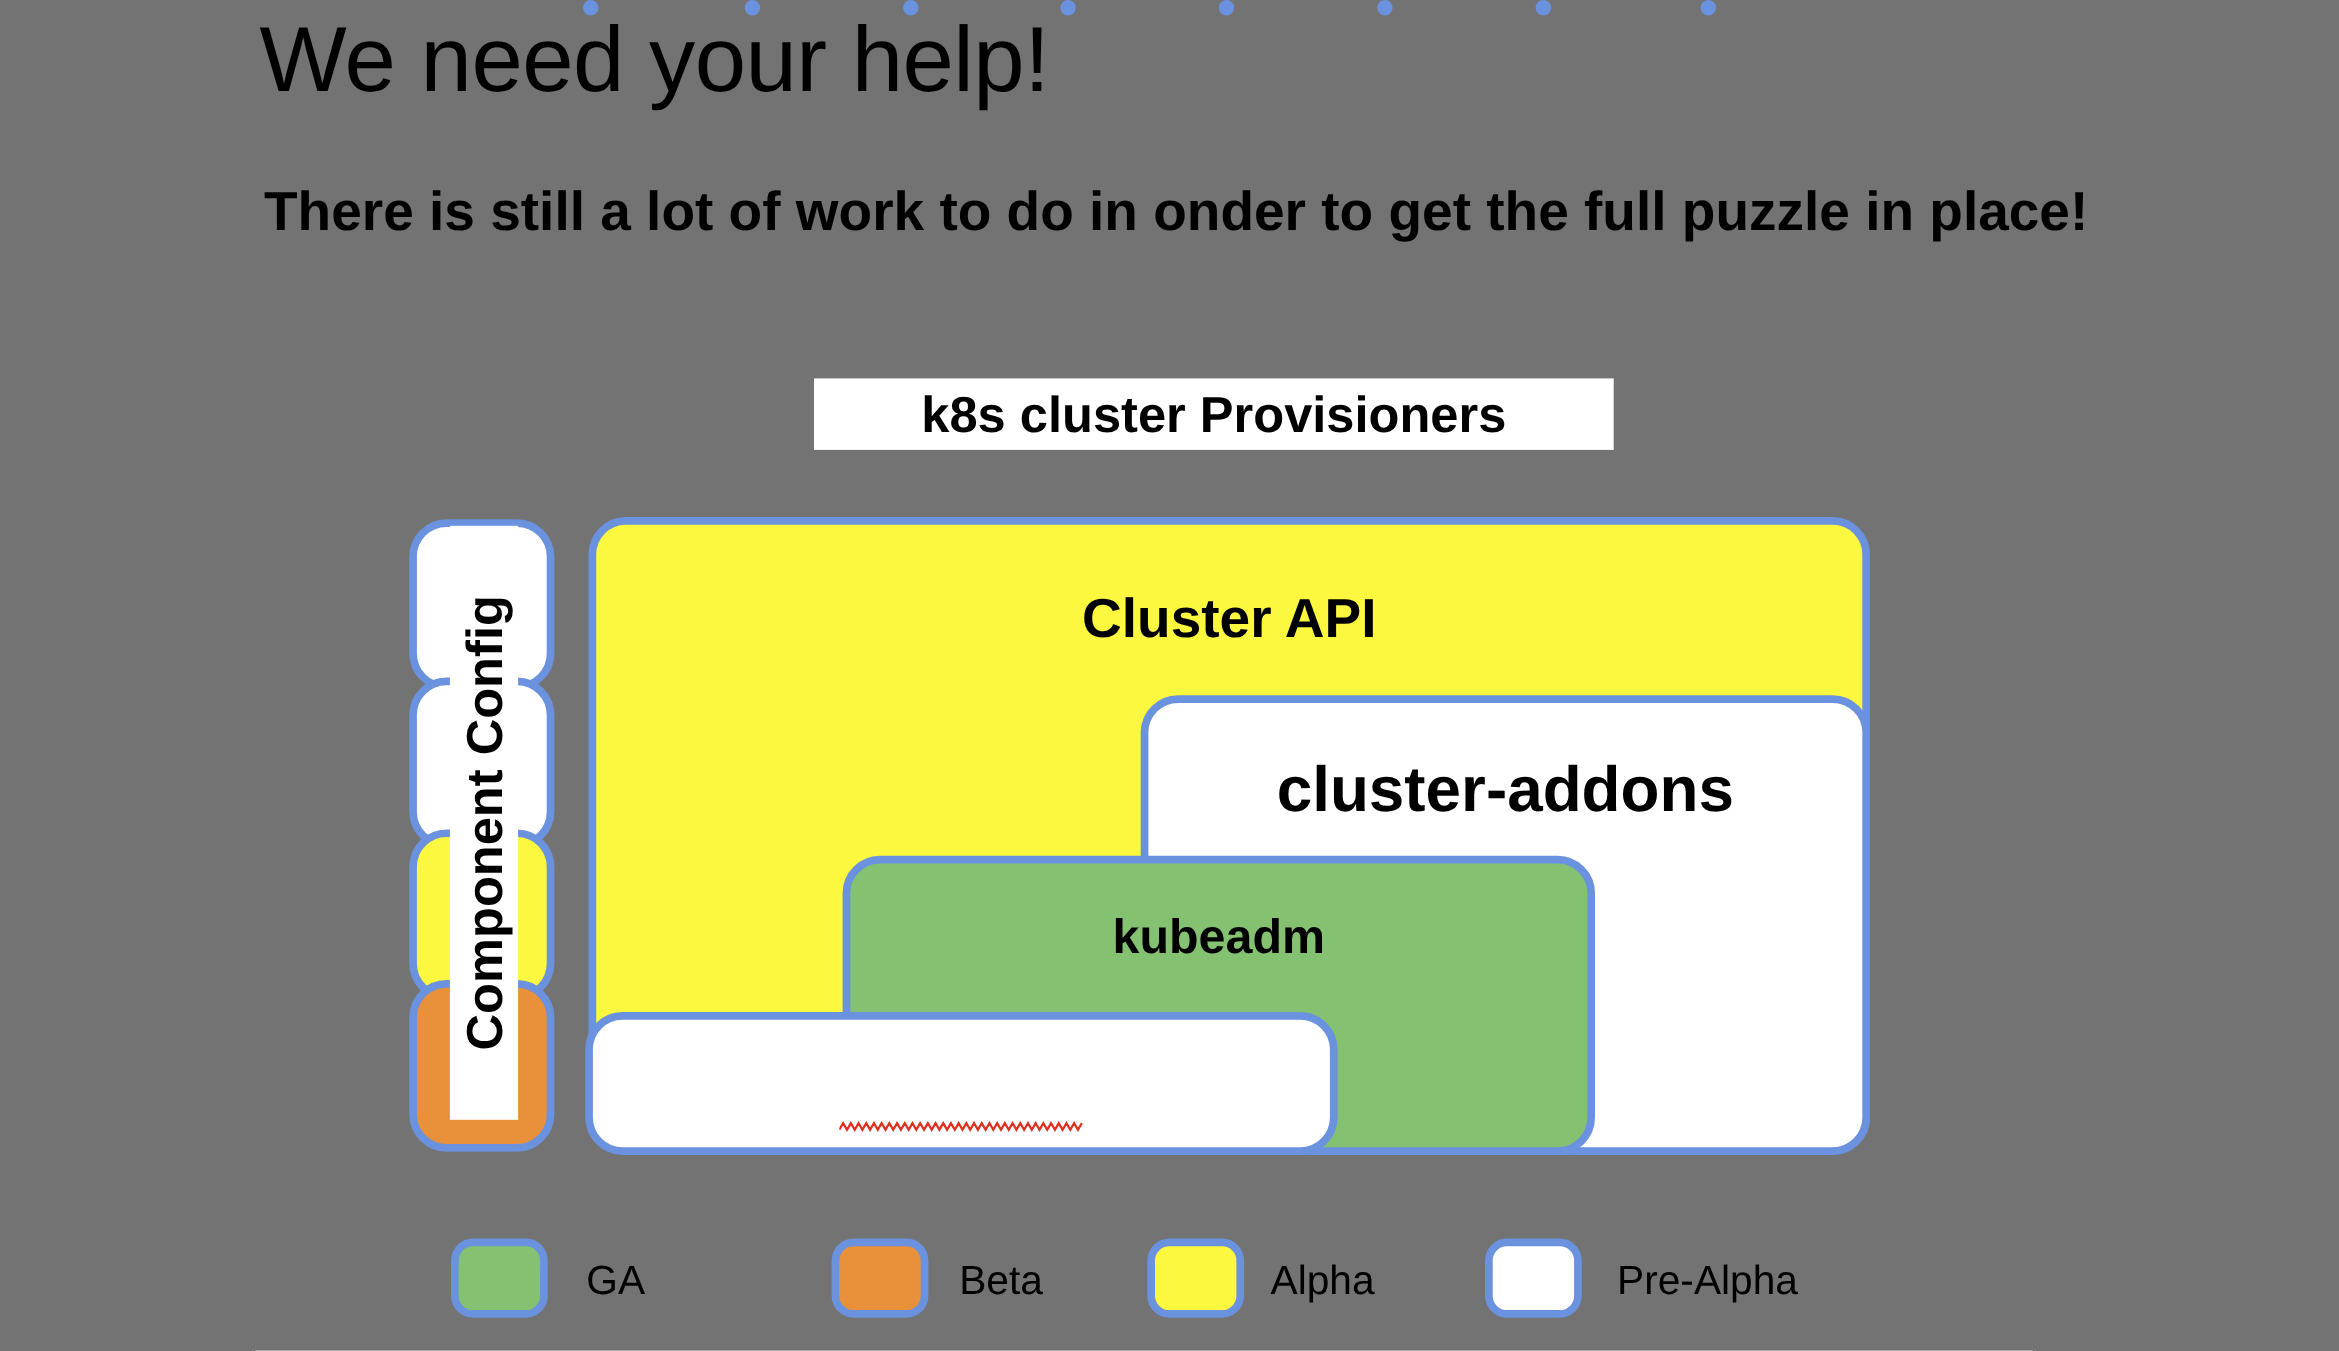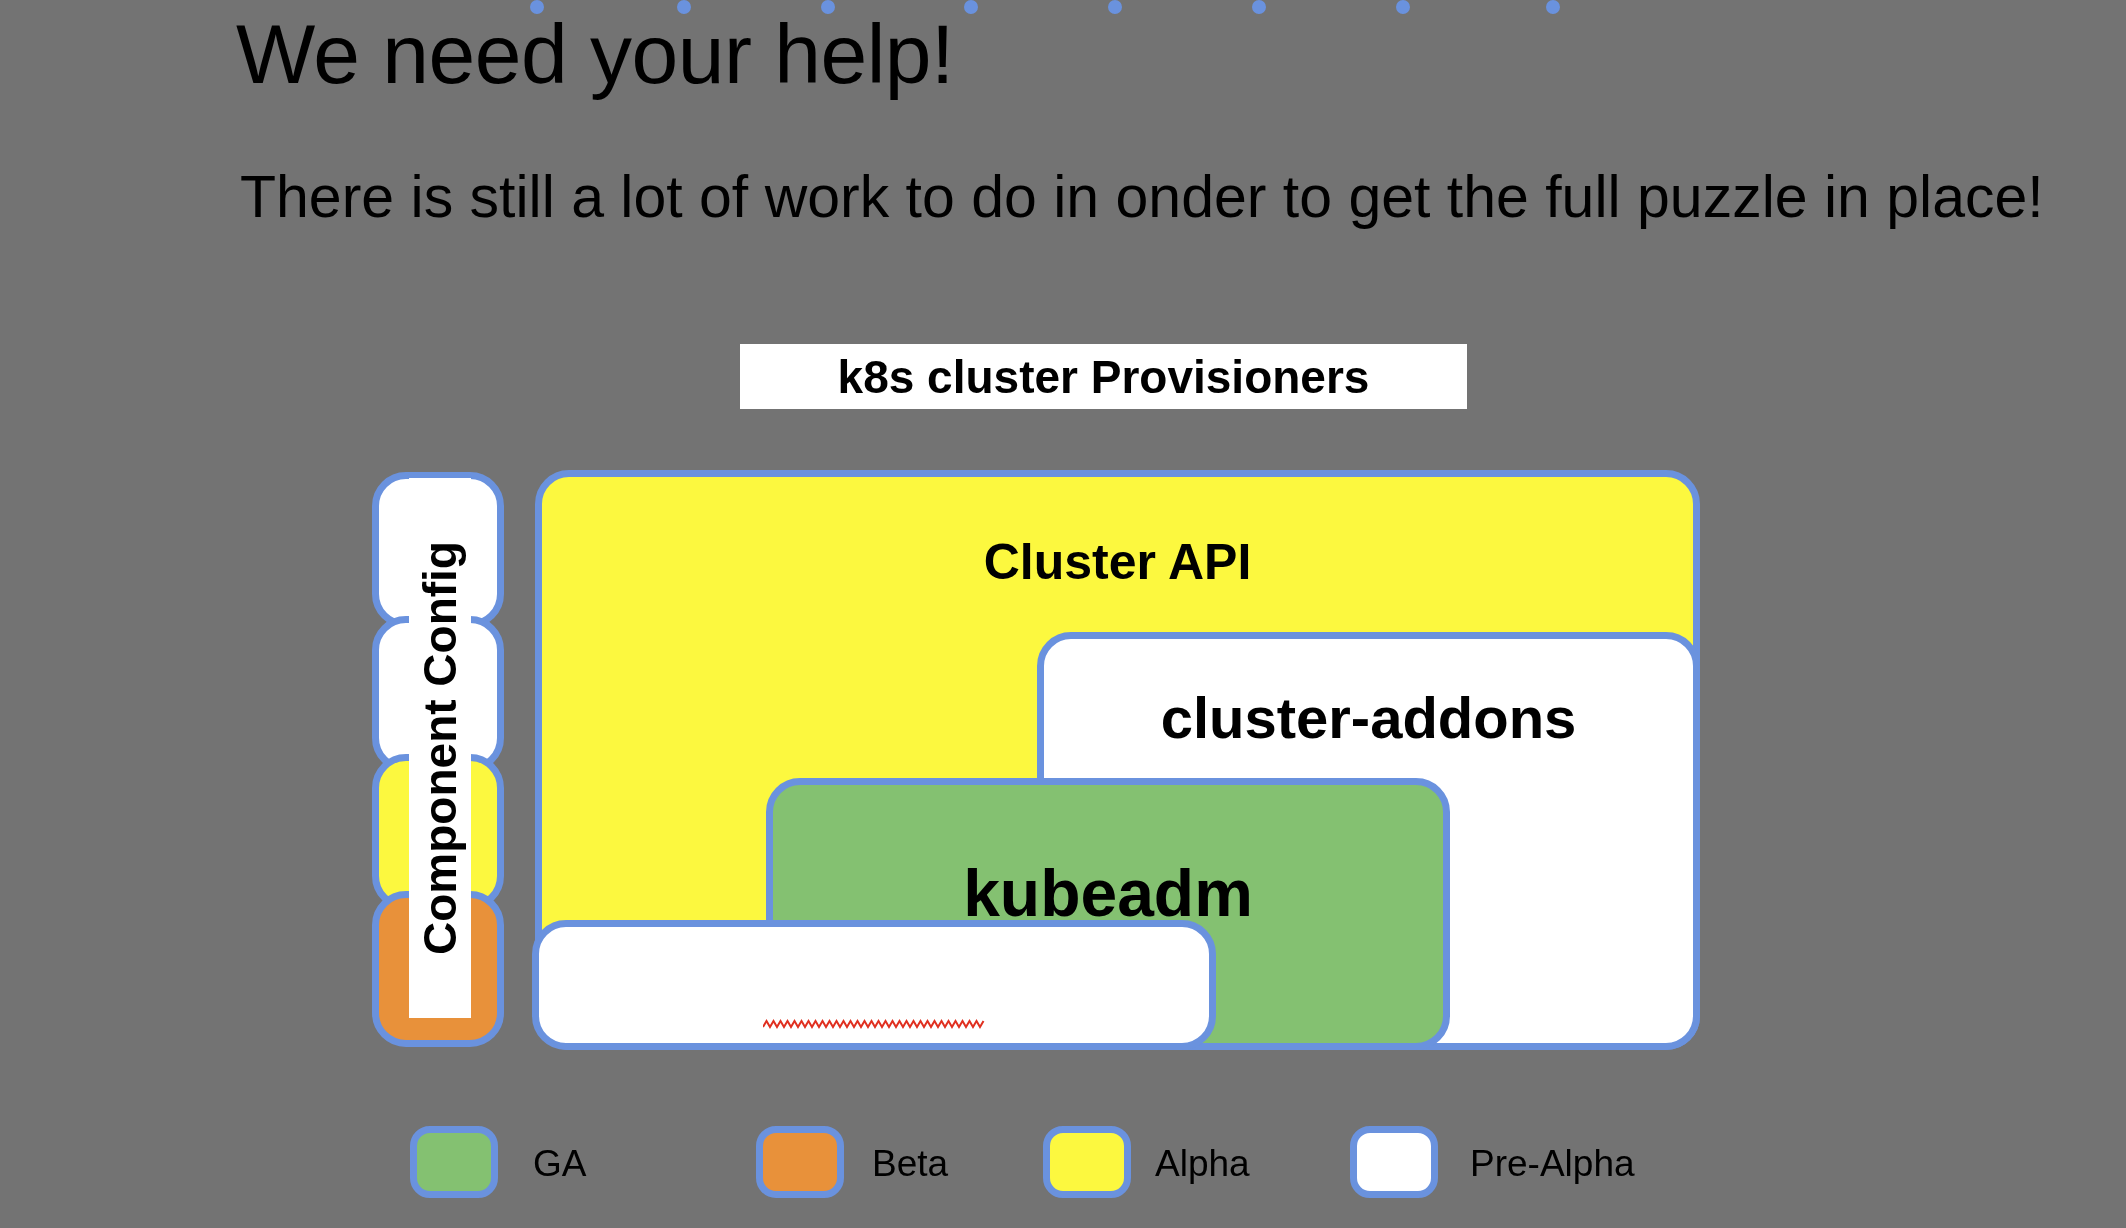--- a/index.html
+++ b/index.html
@@ -30,22 +30,22 @@
     font-weight: 400;
     line-height: 1.05;
     letter-spacing: -0.5px;
     color: #000000;
     white-space: nowrap;
   }
   .slide-subtitle {
     position: absolute;
     left: 240px;
     top: 162px;
-    font-size: 59px;
-    font-weight: 400;
+    font-size: 50px;
+    font-weight: 700;
     line-height: 1.2;
     color: #000000;
     white-space: nowrap;
   }
 
   
   .node {
     position: absolute;
     box-sizing: border-box;
     border: 7px solid #6a92de;
@@ -133,21 +133,21 @@
     z-index: 11;
   }
   #box-cluster-addons > .box-label { top: 45px; font-size: 58px; }
 
   #box-kubeadm {
     left: 766px;  top: 778px;
     width: 684px;  height: 272px;
     background: #84c171;
     z-index: 12;
   }
-  #box-kubeadm > .box-label { top: 42px; font-size: 66px; margin-top: 28px; }
+  #box-kubeadm > .box-label { top: 42px; font-size: 44px; }
 
   #box-etcdadm {
     left: 532px;  top: 920px;
     width: 684px;  height: 130px;
     background: #ffffff;
     z-index: 13;
   }
   #box-etcdadm > .box-label { top: 28px; font-size: 50px; }
 
   

